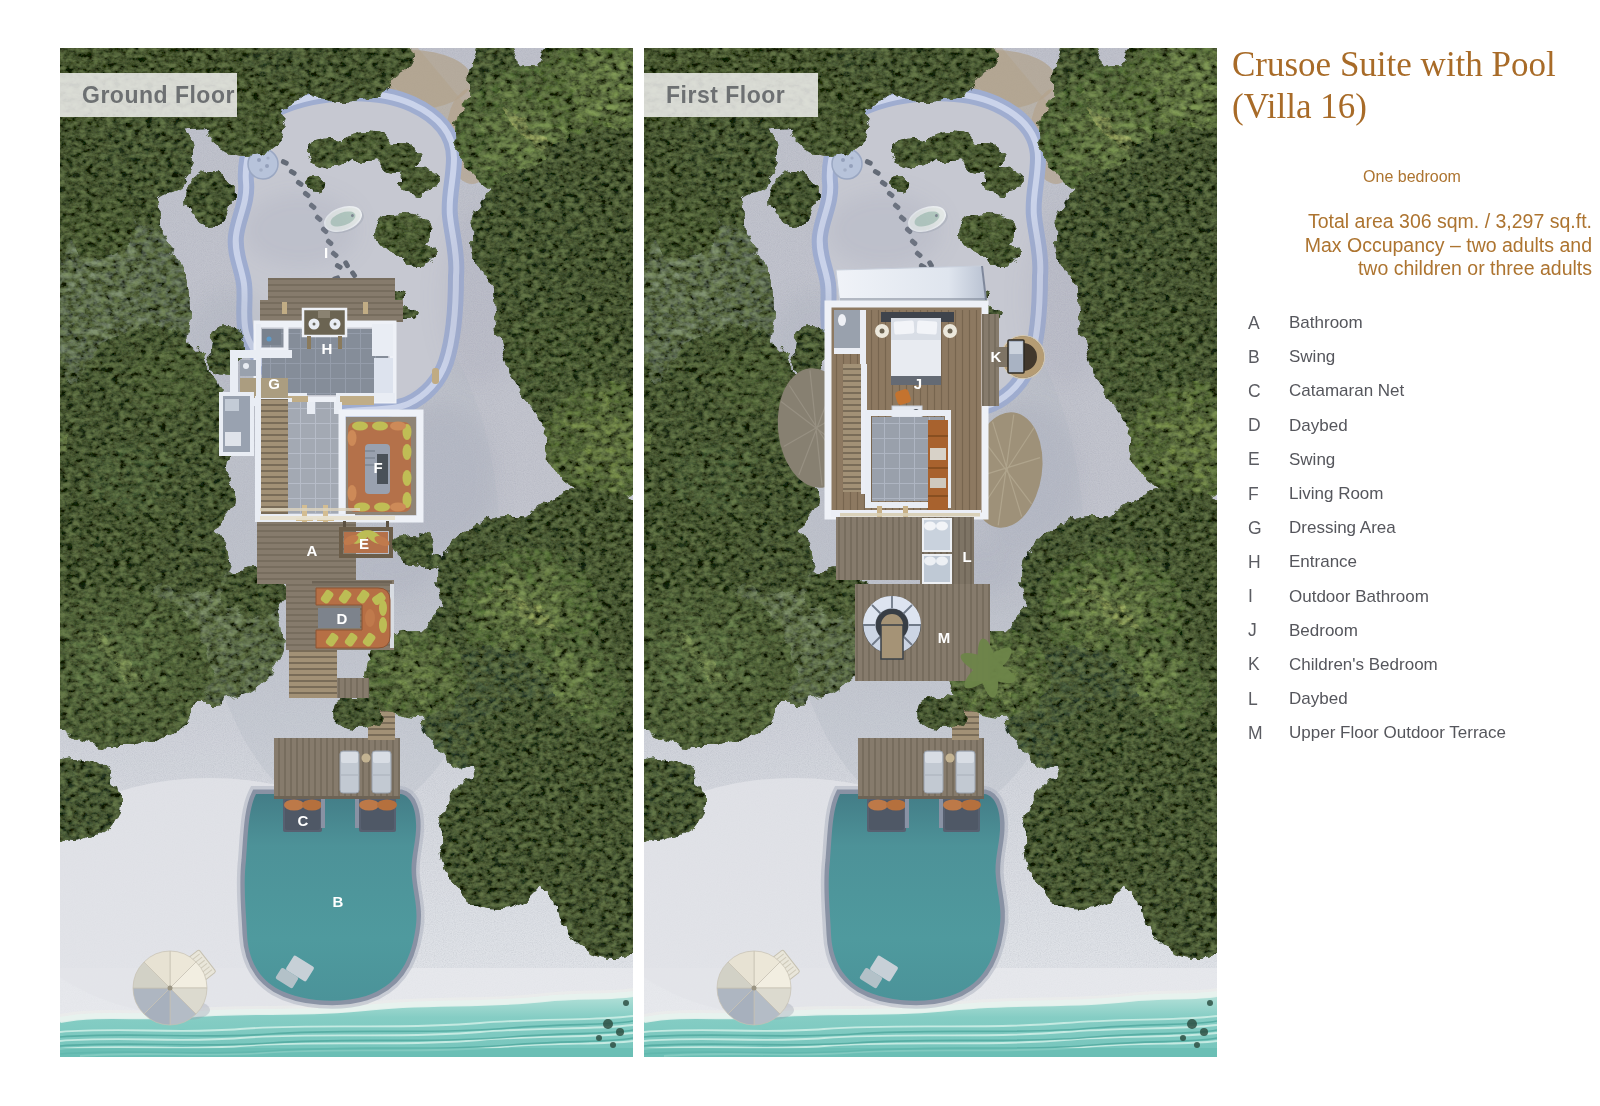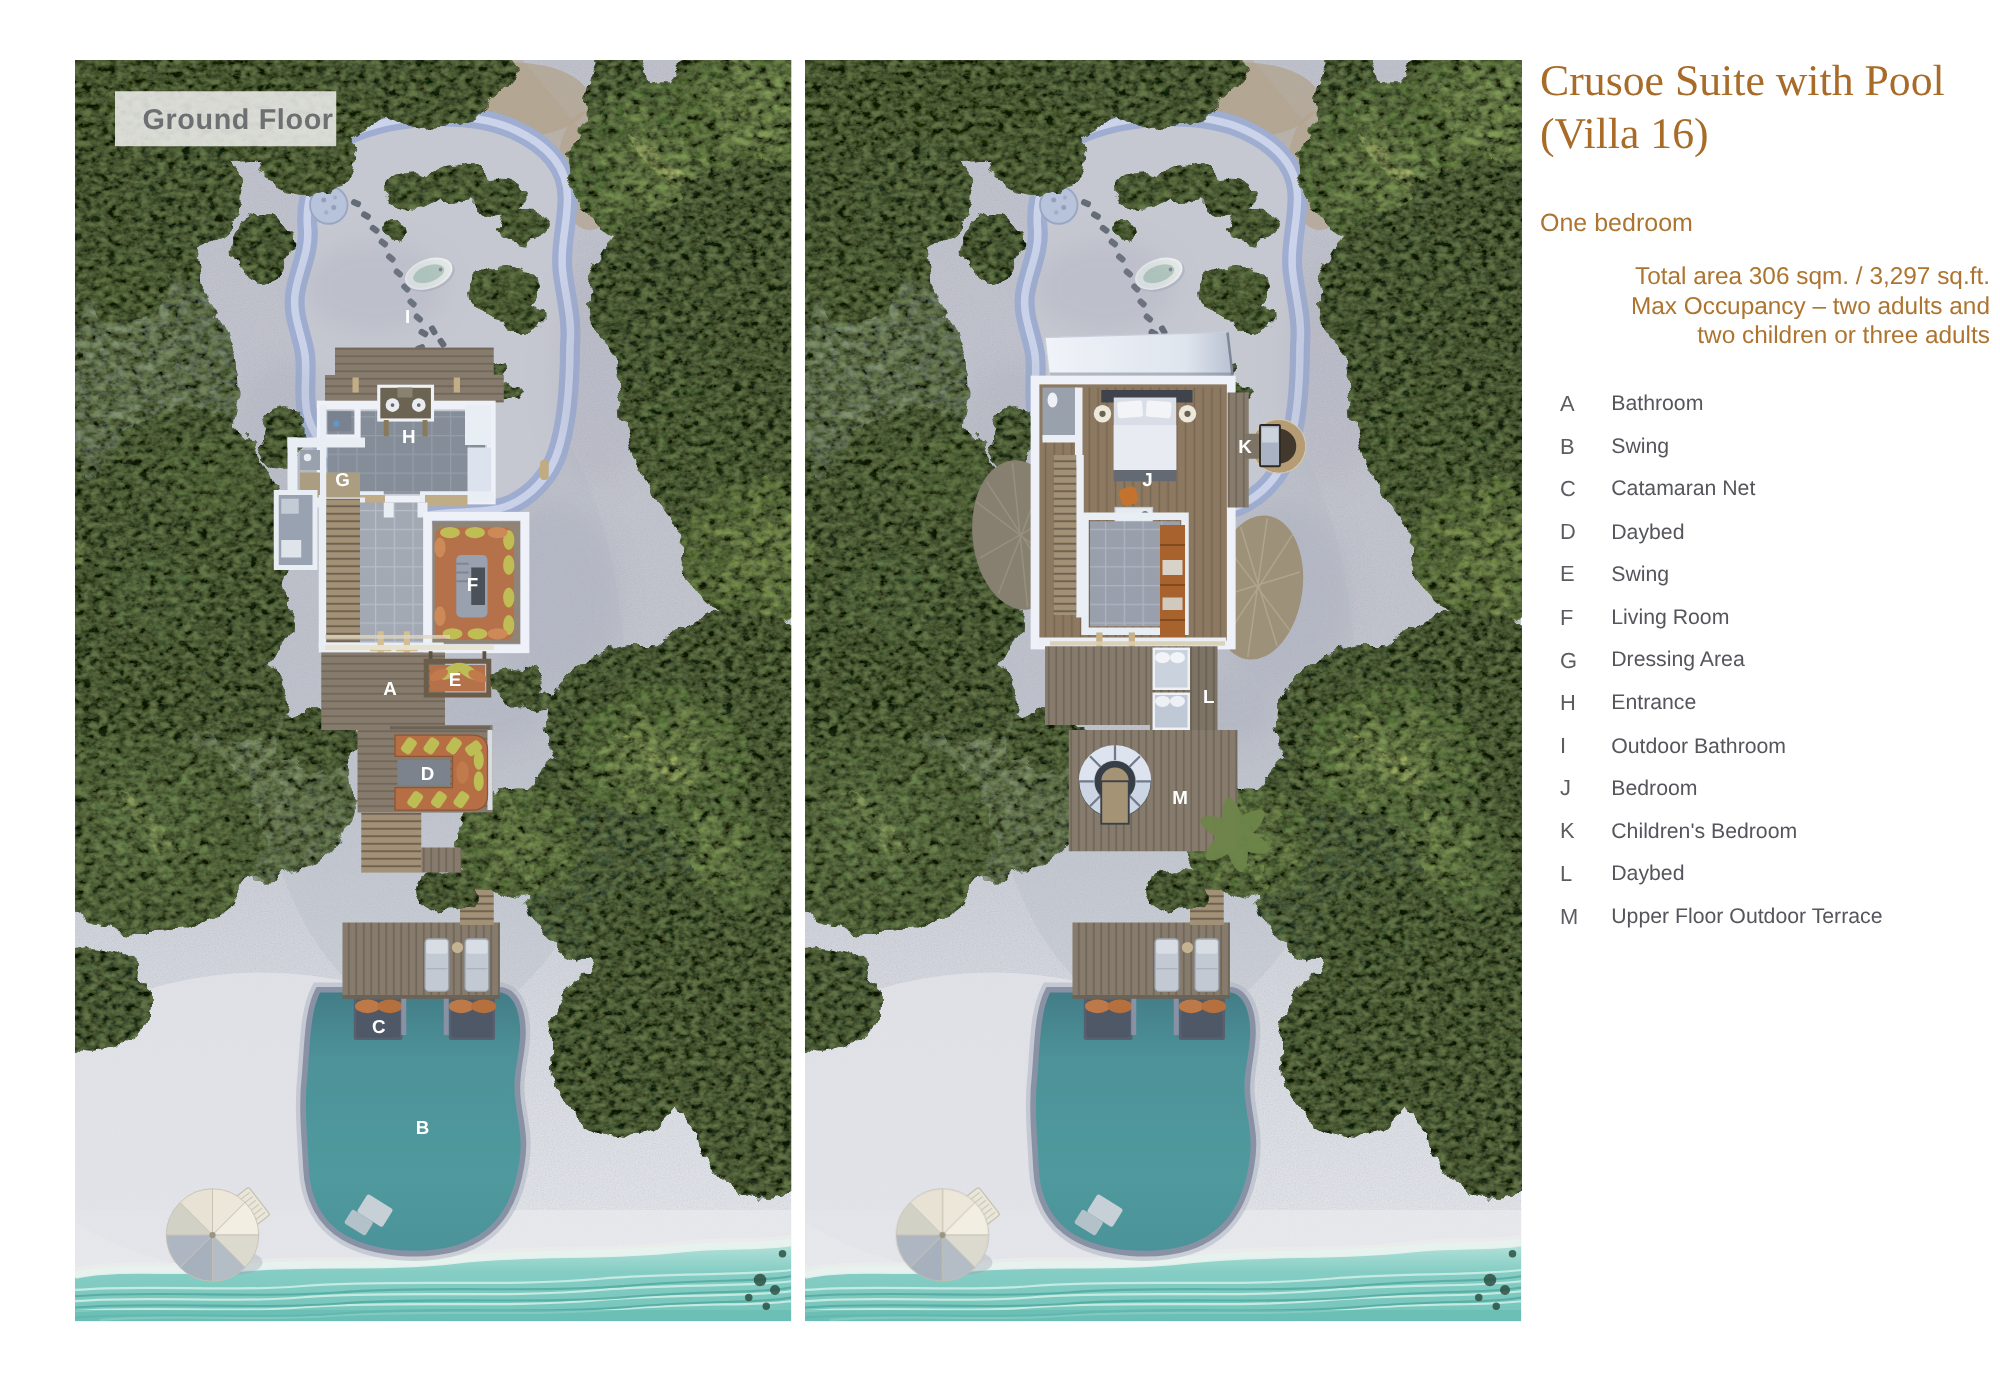--- a/index.html
+++ b/index.html
@@ -1,25 +1,25 @@
 <!DOCTYPE html>
 <html><head>
 <meta charset="utf-8">
 <style>
   html,body{margin:0;padding:0;background:#ffffff;width:1600px;height:1106px;overflow:hidden;
     font-family:"Liberation Sans", sans-serif;}
   #page{position:relative;width:1600px;height:1106px;background:#ffffff;}
   .band{position:absolute;top:73px;height:44px;background:rgba(236,236,233,0.88);
     display:flex;align-items:center;padding-left:22px;box-sizing:border-box;
-    font-weight:bold;font-size:23px;color:#6d7072;letter-spacing:0.5px;margin-left:32px;}
+    font-weight:bold;font-size:23px;color:#6d7072;letter-spacing:0.5px;}
   #rcol{position:absolute;left:1232px;top:0;width:360px;}
   #title{position:absolute;top:44px;left:0;width:360px;text-align:left;
     font-family:"Liberation Serif", serif;color:#a86b28;font-size:35px;line-height:42px;}
-  #onebed{position:absolute;top:168px;left:0;width:360px;
-    color:#ad7430;font-size:20px;}
+  #onebed{position:absolute;top:168px;left:0;width:360px;text-align:center;
+    color:#ad7430;font-size:16px;}
   #para{position:absolute;top:210px;left:0;width:360px;text-align:right;
     color:#ad7430;font-size:19.5px;line-height:23.5px;}
   #legend{position:absolute;top:306px;left:16px;width:344px;color:#55565c;font-size:17px;}
   #legend .row{height:34.2px;display:flex;align-items:center;}
   #legend .ltr{width:41px;color:#5b5c62;font-size:17.5px;}
 </style>
 </head>
 <body>
 <div id="page">
 <svg width="1600" height="1106" viewBox="0 0 1600 1106" xmlns="http://www.w3.org/2000/svg">
@@ -671,20 +671,21 @@
 <text x="352" y="314">K</text>
 <text x="323" y="514">L</text>
 <text x="300" y="595">M</text>
 </g>
 
 </g>
 </svg>
 
 <div class="band" style="left:60px;width:177px;">Ground Floor</div>
 
+<div class="band" style="left:644px;width:174px;">First Floor</div>
 <div id="rcol">
 
 <div id="title">Crusoe Suite with Pool<br>(Villa 16)</div>
 
 <div id="onebed">One bedroom</div>
 
 <div id="para">Total area 306 sqm. / 3,297 sq.ft.<br>Max Occupancy – two adults and<br>two children or three adults</div>
 
 <div id="legend">
 <div class="row">

